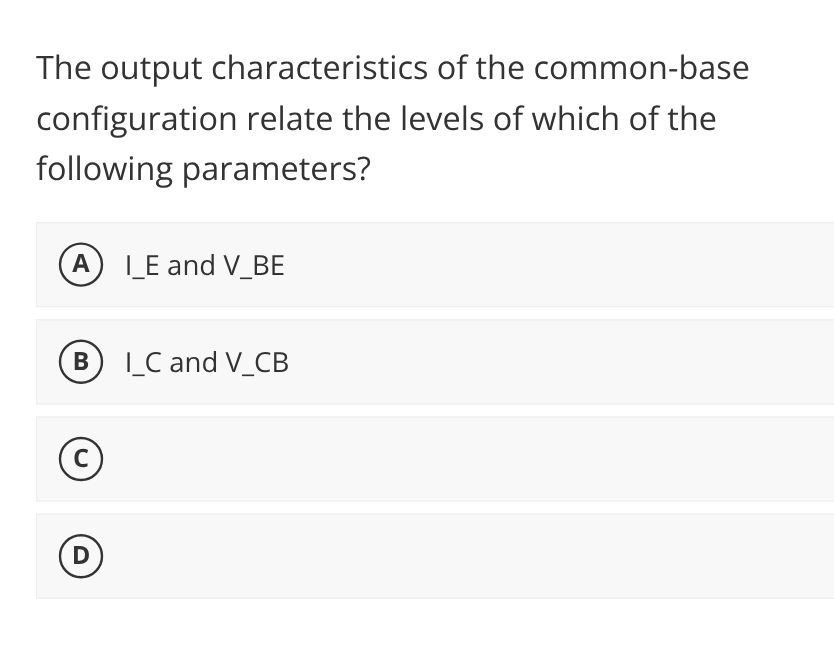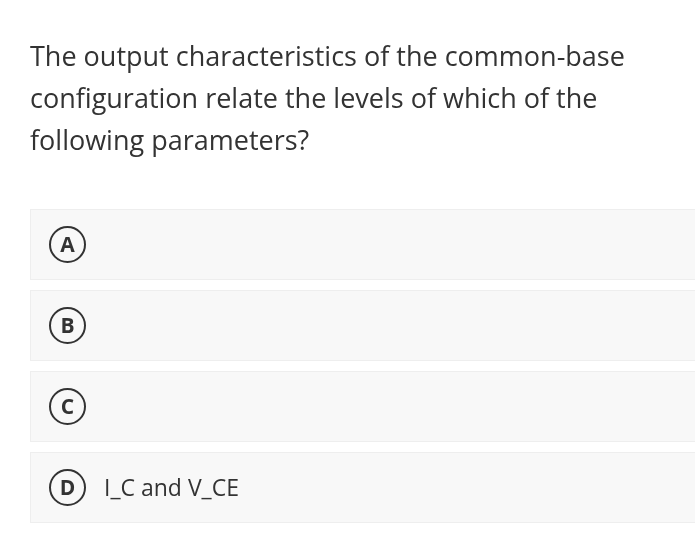--- a/index.html
+++ b/index.html
@@ -12,21 +12,21 @@
       background: #ffffff;
       width: 695px;
       height: 540px;
       padding: 35px 0 0 30px;
     }
     .question-text {
       font-size: 27px;
       line-height: 1.55;
       color: #333333;
       font-weight: 400;
-      margin-bottom: 48px;
+      margin-bottom: 24px;
       padding-right: 30px;
     }
     .options-list {
       display: flex;
       flex-direction: column;
       gap: 10px;
     }
     .option-item {
       background: #f8f8f8;
       border: 1px solid #eeeeee;
@@ -56,24 +56,25 @@
     }
   </style>
 </head>
 <body>
 
 <div class="question-text">The output characteristics of the common-base configuration relate the levels of which of the following parameters?</div>
 
 <div class="options-list">
   <div class="option-item">
     <div class="option-letter">A</div>
+    <div class="option-text">I_E and V_BE</div>
   </div>
   <div class="option-item">
     <div class="option-letter">B</div>
+    <div class="option-text">I_C and V_CB</div>
   </div>
   <div class="option-item">
     <div class="option-letter">C</div>
   </div>
   <div class="option-item">
     <div class="option-letter">D</div>
-    <div class="option-text">I_C and V_CE</div>
   </div>
 </div>
 
 </body></html>

